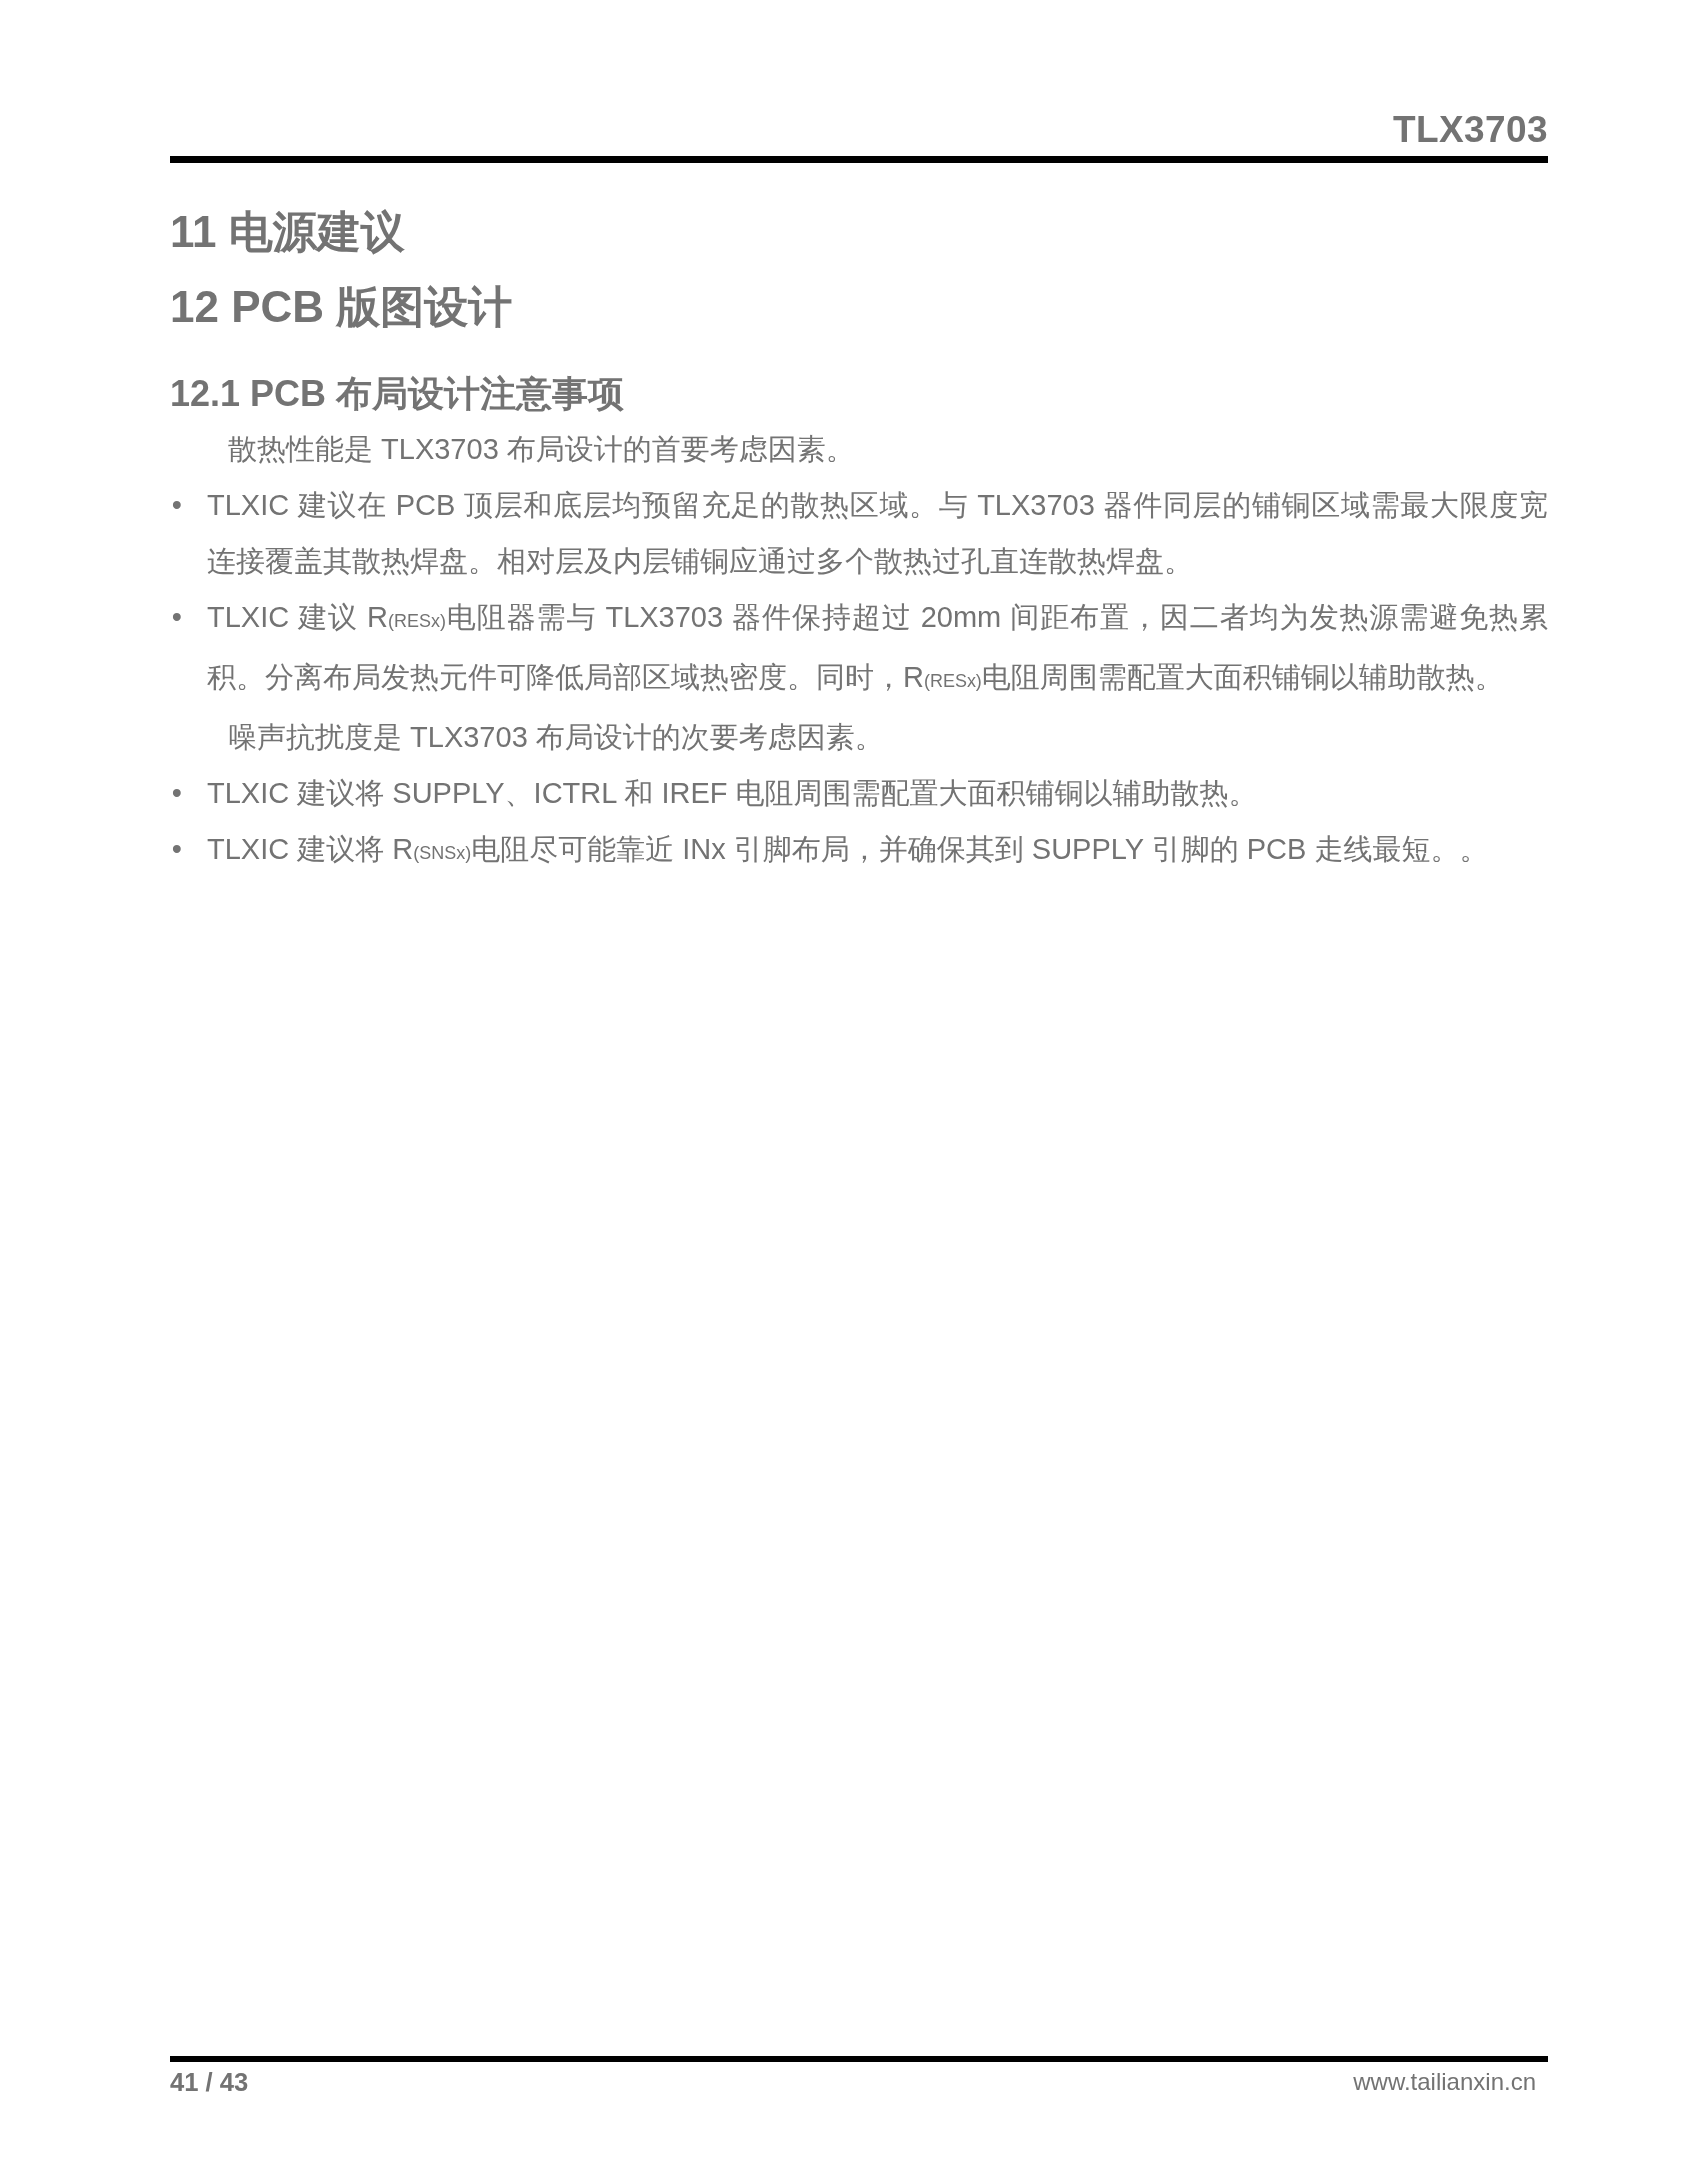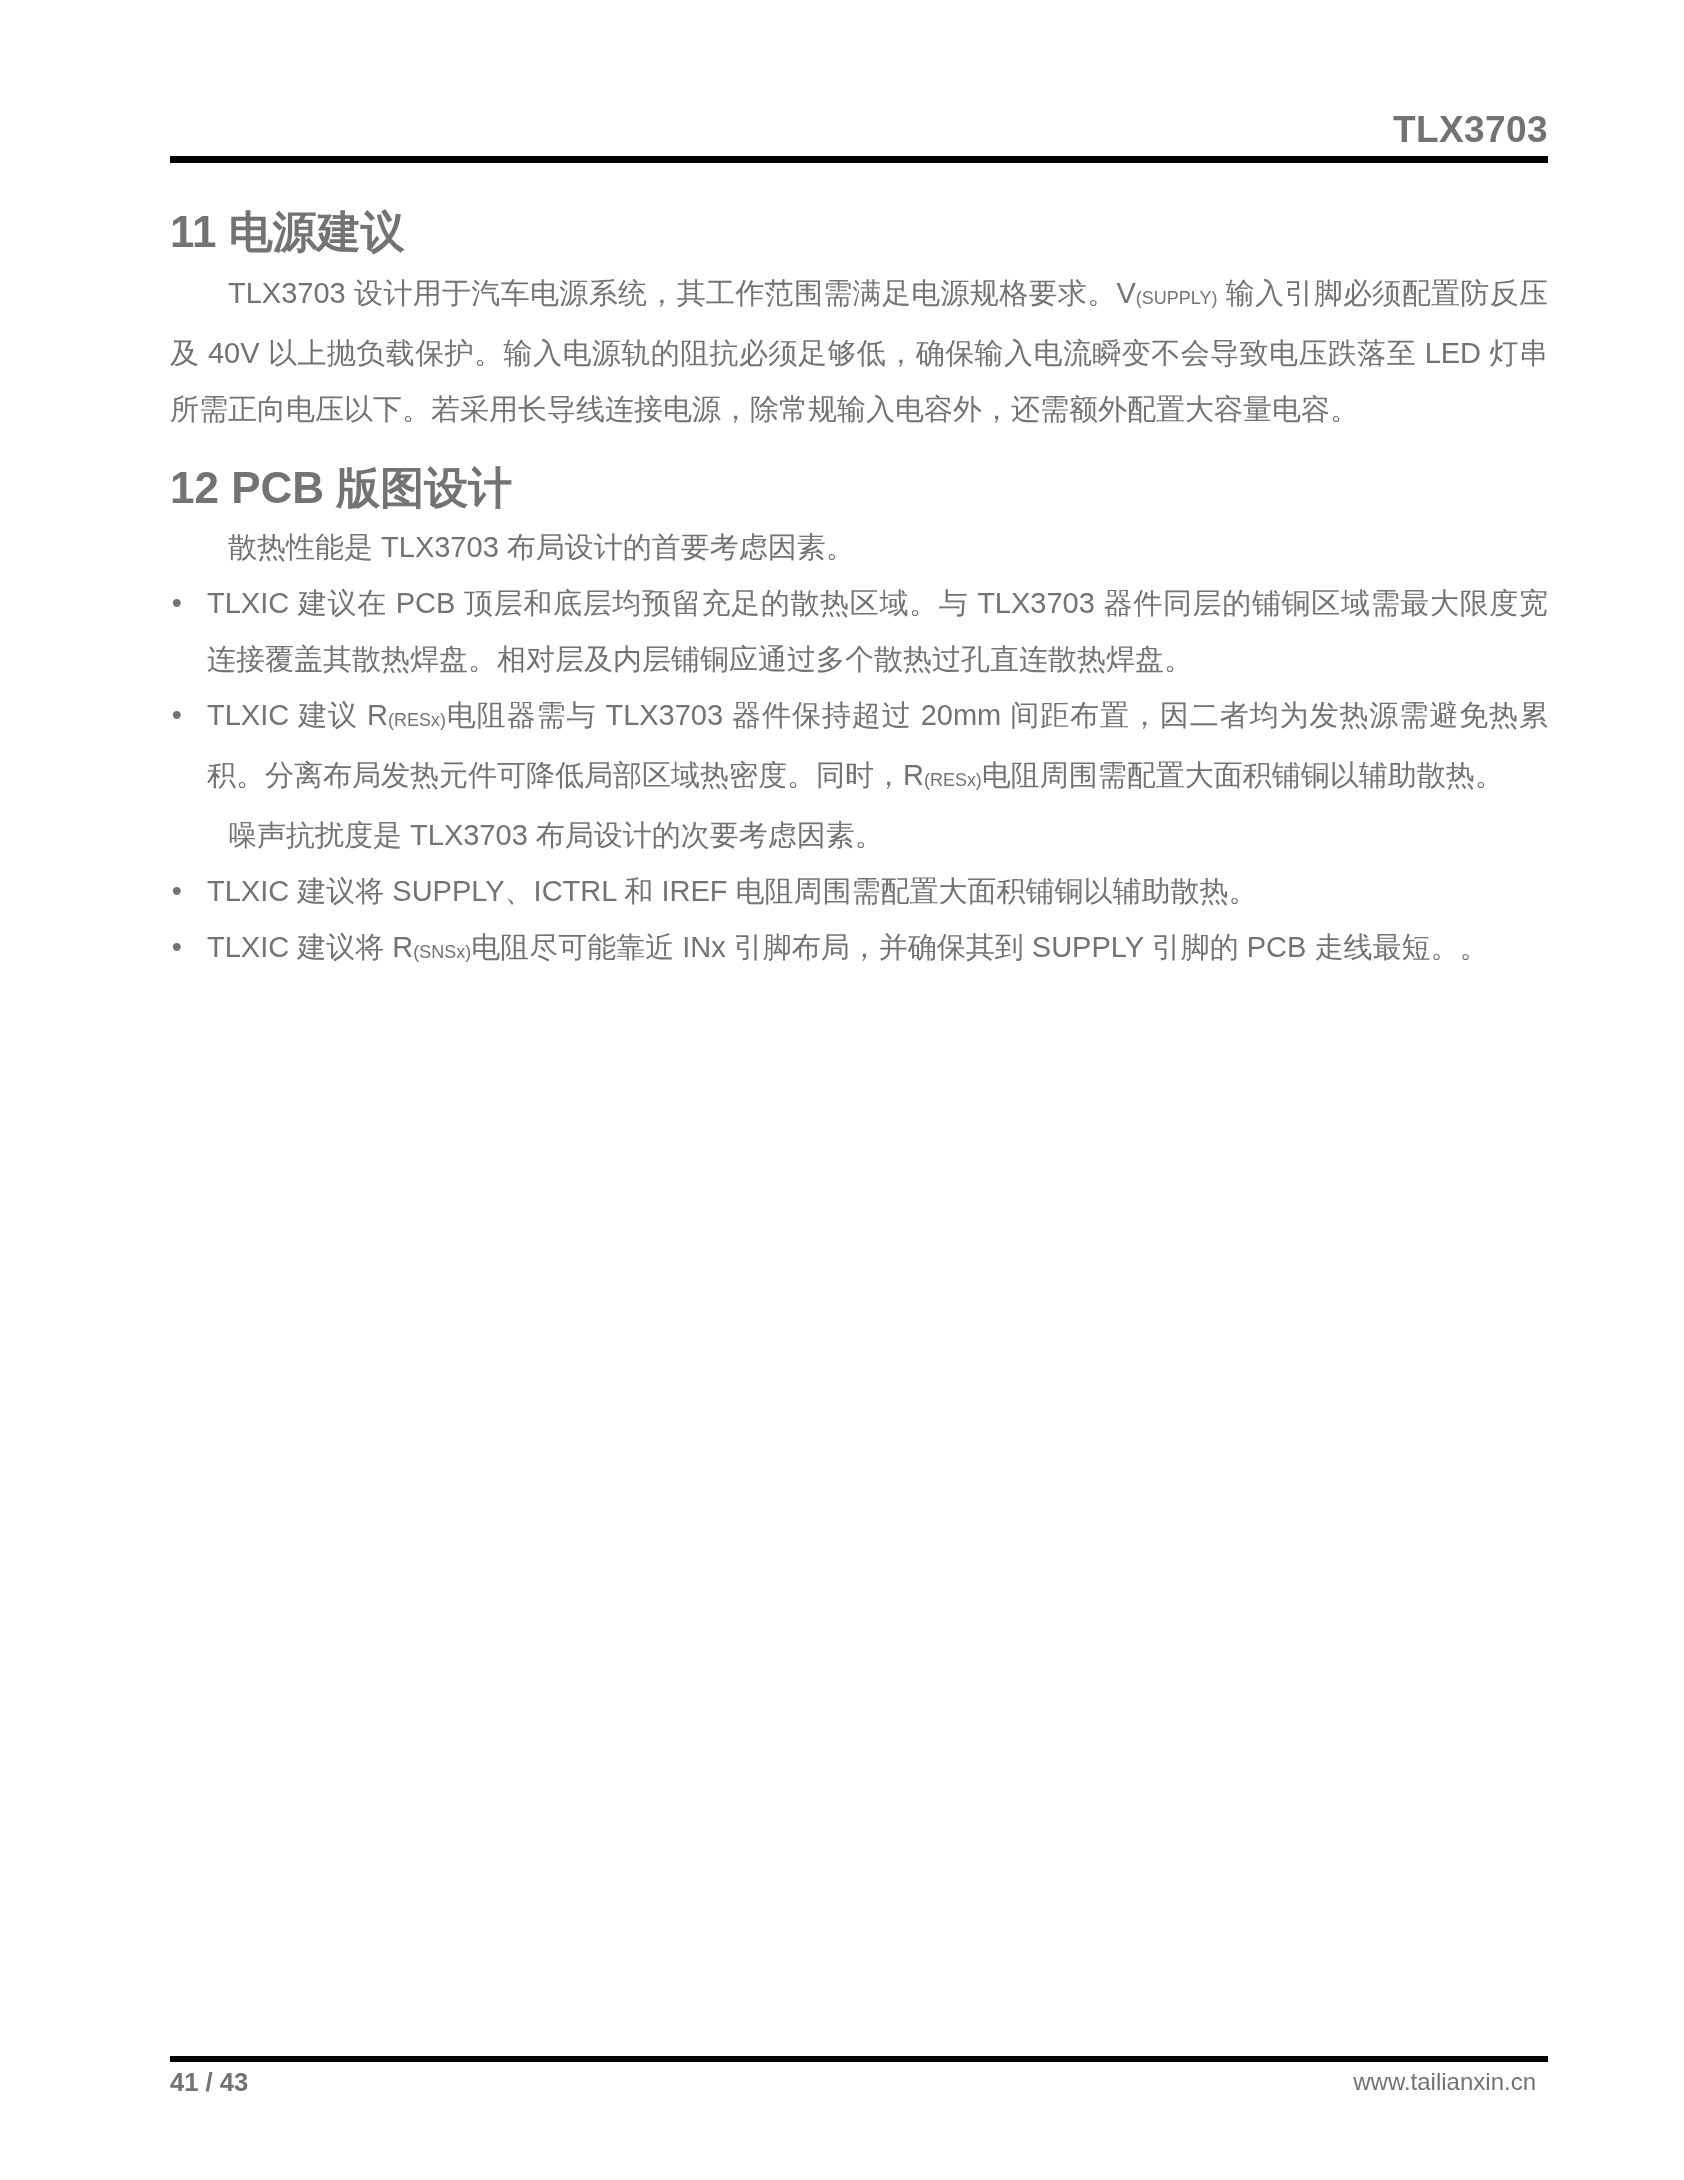--- a/index.html
+++ b/index.html
@@ -112,24 +112,24 @@
 <div class="page">
   <div class="content">
 
     <div class="doc-header">
       <span class="doc-code">TLX3703</span>
     </div>
     <div class="header-rule"></div>
 
     <h1 class="sec-title first">11 电源建议</h1>
 
-    <p class="body indent justify para-11"><span>TLX3703 设计用于汽车电源系统，其工作范围需满足电源规格要求。V</span><span class="sub">(SUPPLY)</span><span> 输入引脚必须配置防反压及 40V 以上抛负载保护。输入电源轨的阻抗必须足够低，确保输入电流瞬变不会导致电压跌落至 LED 灯串所需正向电压以下。若采用长导线连接电源，除常规输入电容外，还需额外配置大容量电容。</span></p>
 
     <h1 class="sec-title second">12 PCB 版图设计</h1>
 
+    <h2 class="subsec-title">12.1 PCB 布局设计注意事项</h2>
 
     <p class="body indent note">散热性能是 TLX3703 布局设计的首要考虑因素。</p>
 
     <div class="bullet">
       <span class="marker">•</span>
       <div class="body justify"><span>TLXIC 建议在 PCB 顶层和底层均预留充足的散热区域。与 TLX3703 器件同层的铺铜区域需最大限度宽连接覆盖其散热焊盘。相对层及内层铺铜应通过多个散热过孔直连散热焊盘。</span></div>
     </div>
 
     <div class="bullet">
       <span class="marker">•</span>

